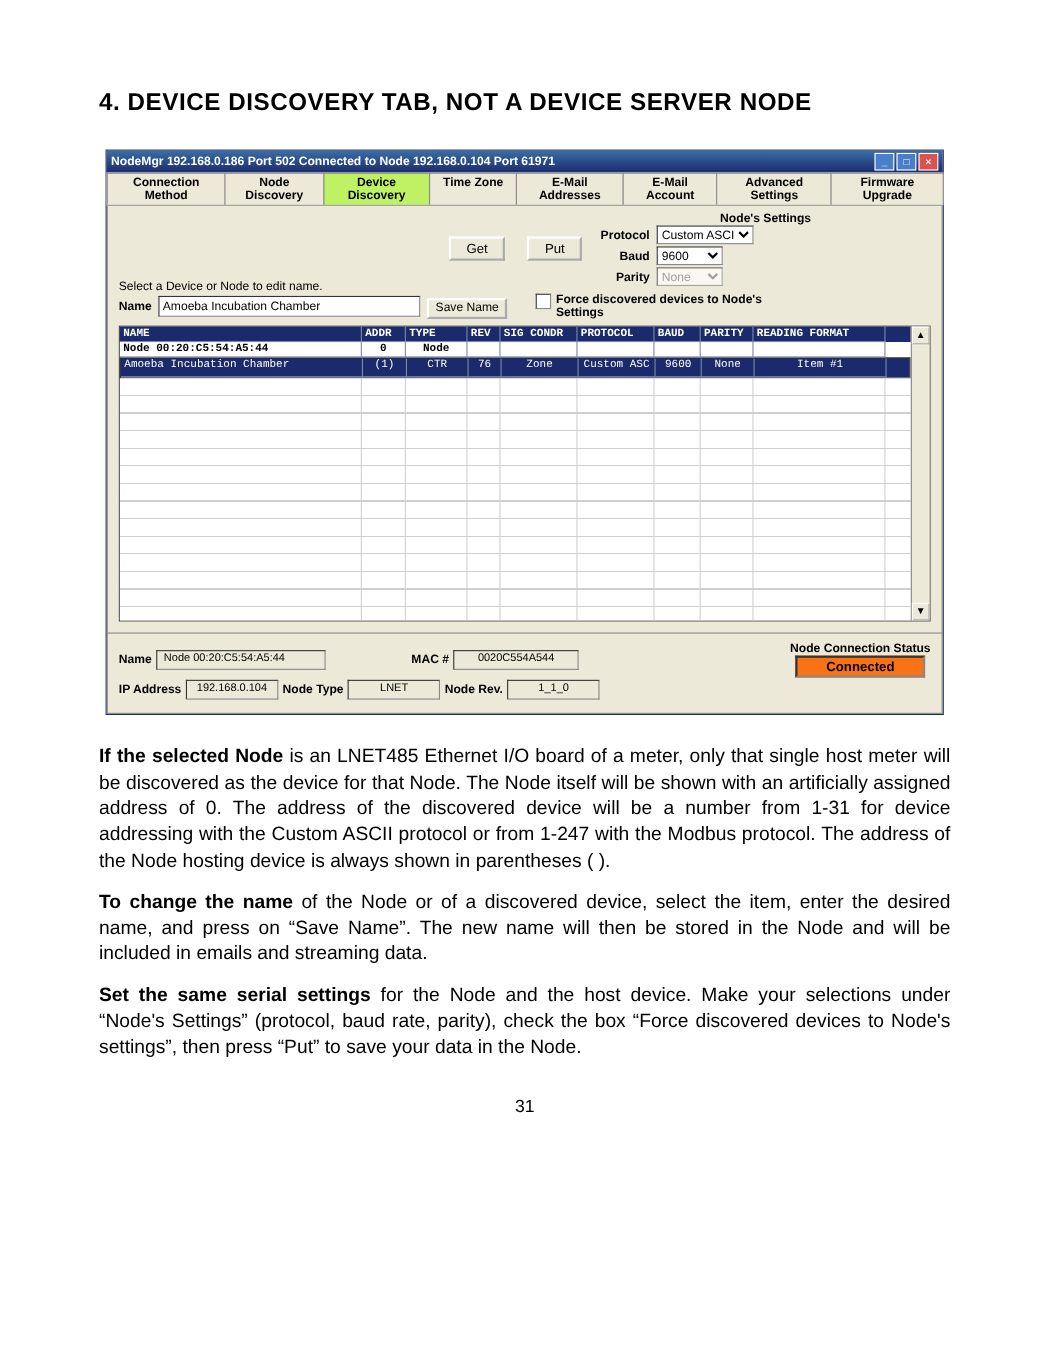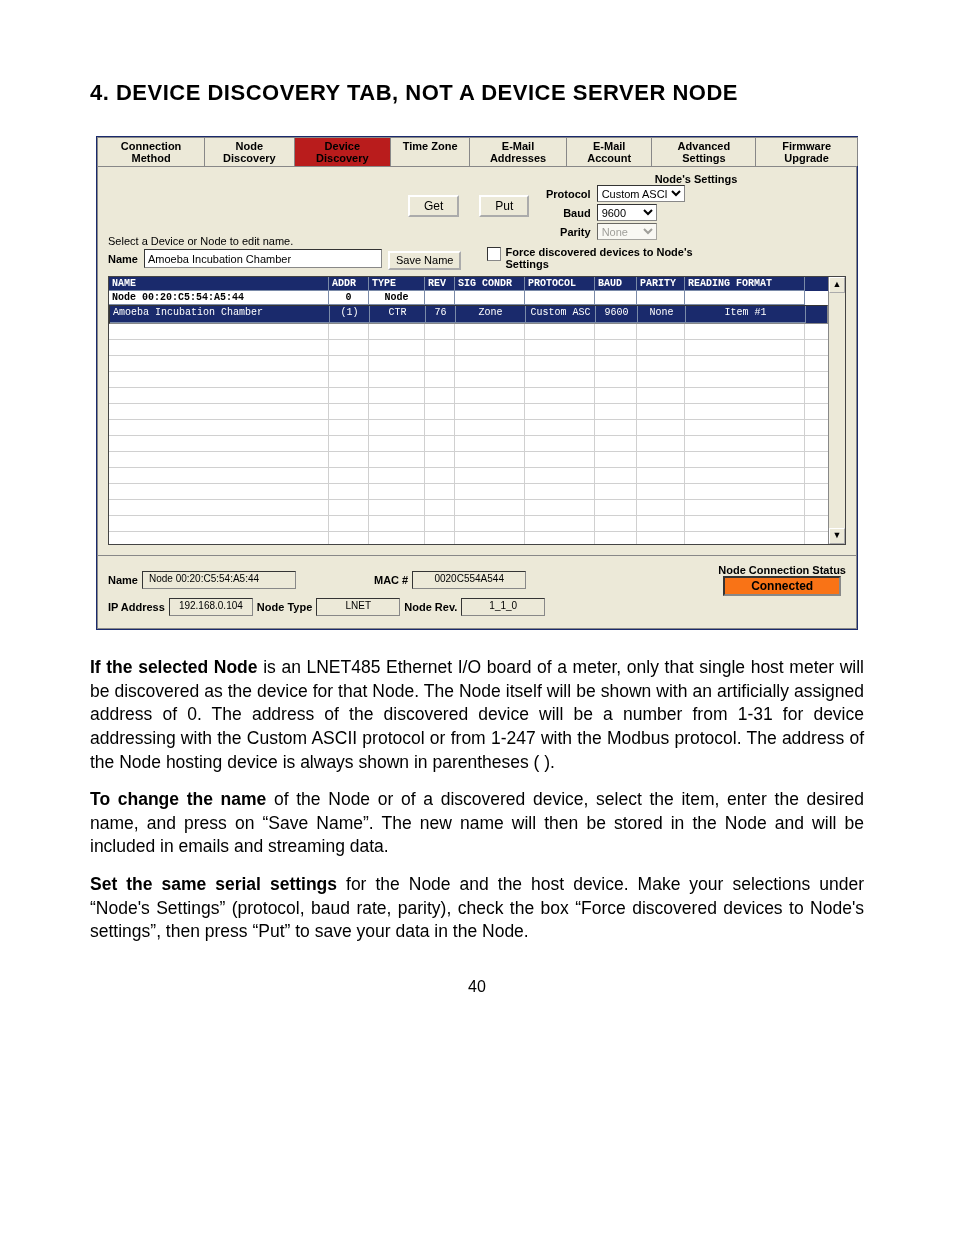--- a/index.html
+++ b/index.html
@@ -49,21 +49,21 @@
     border-bottom:none;
     padding:2px 6px;
     margin-right:-1px;
     background:#ece9d8;
     font-weight:bold;
     text-align:center;
     font-size:11px;
     line-height:12px;
     min-width:66px;
   }
-  .tab.active { background:#b91c1c; }
+  .tab.active { background:#bef264; }
   .panel {
     border:1px solid #888;
     border-top:none;
     padding:8px 10px 10px 10px;
     position:relative;
   }
   .row { display:flex; align-items:center; gap:6px; margin:2px 0; }
   .btn {
     border:2px outset #fff;
     background:#ece9d8;
@@ -145,20 +145,28 @@
   .ns-grid { display:grid; grid-template-columns:auto auto; gap:2px 6px; align-items:center; justify-content:start;}
   .ns-grid .lbl { text-align:right; }
   .force-wrap { margin-top:4px; }
 </style>
 </head>
 <body>
 
 <h2>4.  DEVICE DISCOVERY TAB, NOT A DEVICE SERVER NODE</h2>
 
 <div class="app-window">
+  <div class="titlebar">
+    <span class="titlebar-text">NodeMgr  192.168.0.186  Port 502   Connected to  Node  192.168.0.104  Port 61971</span>
+    <span class="titlebar-icons">
+      <span class="tb-btn">_</span>
+      <span class="tb-btn">□</span>
+      <span class="tb-btn tb-close">×</span>
+    </span>
+  </div>
 
   <div class="tabs">
     <div class="tab">Connection Method</div>
     <div class="tab">Node Discovery</div>
     <div class="tab active">Device Discovery</div>
     <div class="tab">Time Zone</div>
     <div class="tab">E-Mail Addresses</div>
     <div class="tab">E-Mail Account</div>
     <div class="tab">Advanced Settings</div>
     <div class="tab">Firmware Upgrade</div>
@@ -276,13 +284,13 @@
     </div>
   </div>
 </div>
 
 <div class="page-content">
   <p><b>If the selected Node</b><span> is an LNET485 Ethernet I/O board of a meter, only that single host meter will be discovered as the device for that Node. The Node itself will be shown with an artificially assigned address of 0. The address of the discovered device will be a number from 1-31 for device addressing with the Custom ASCII protocol or from 1-247 with the Modbus protocol. The address of the Node hosting device is always shown in parentheses ( ).</span></p>
   <p><b>To change the name</b><span> of the Node or of a discovered device, select the item, enter the desired name, and press on “Save Name”. The new name will then be stored in the Node and will be included in emails and streaming data.</span></p>
   <p><b>Set the same serial settings</b><span> for the Node and the host device. Make your selections under “Node's Settings” (protocol, baud rate, parity), check the box “Force discovered devices to Node's settings”, then press “Put” to save your data in the Node.</span></p>
 </div>
 
-<div class="page-num">40</div>
+<div class="page-num">31</div>
 
 </body></html>

